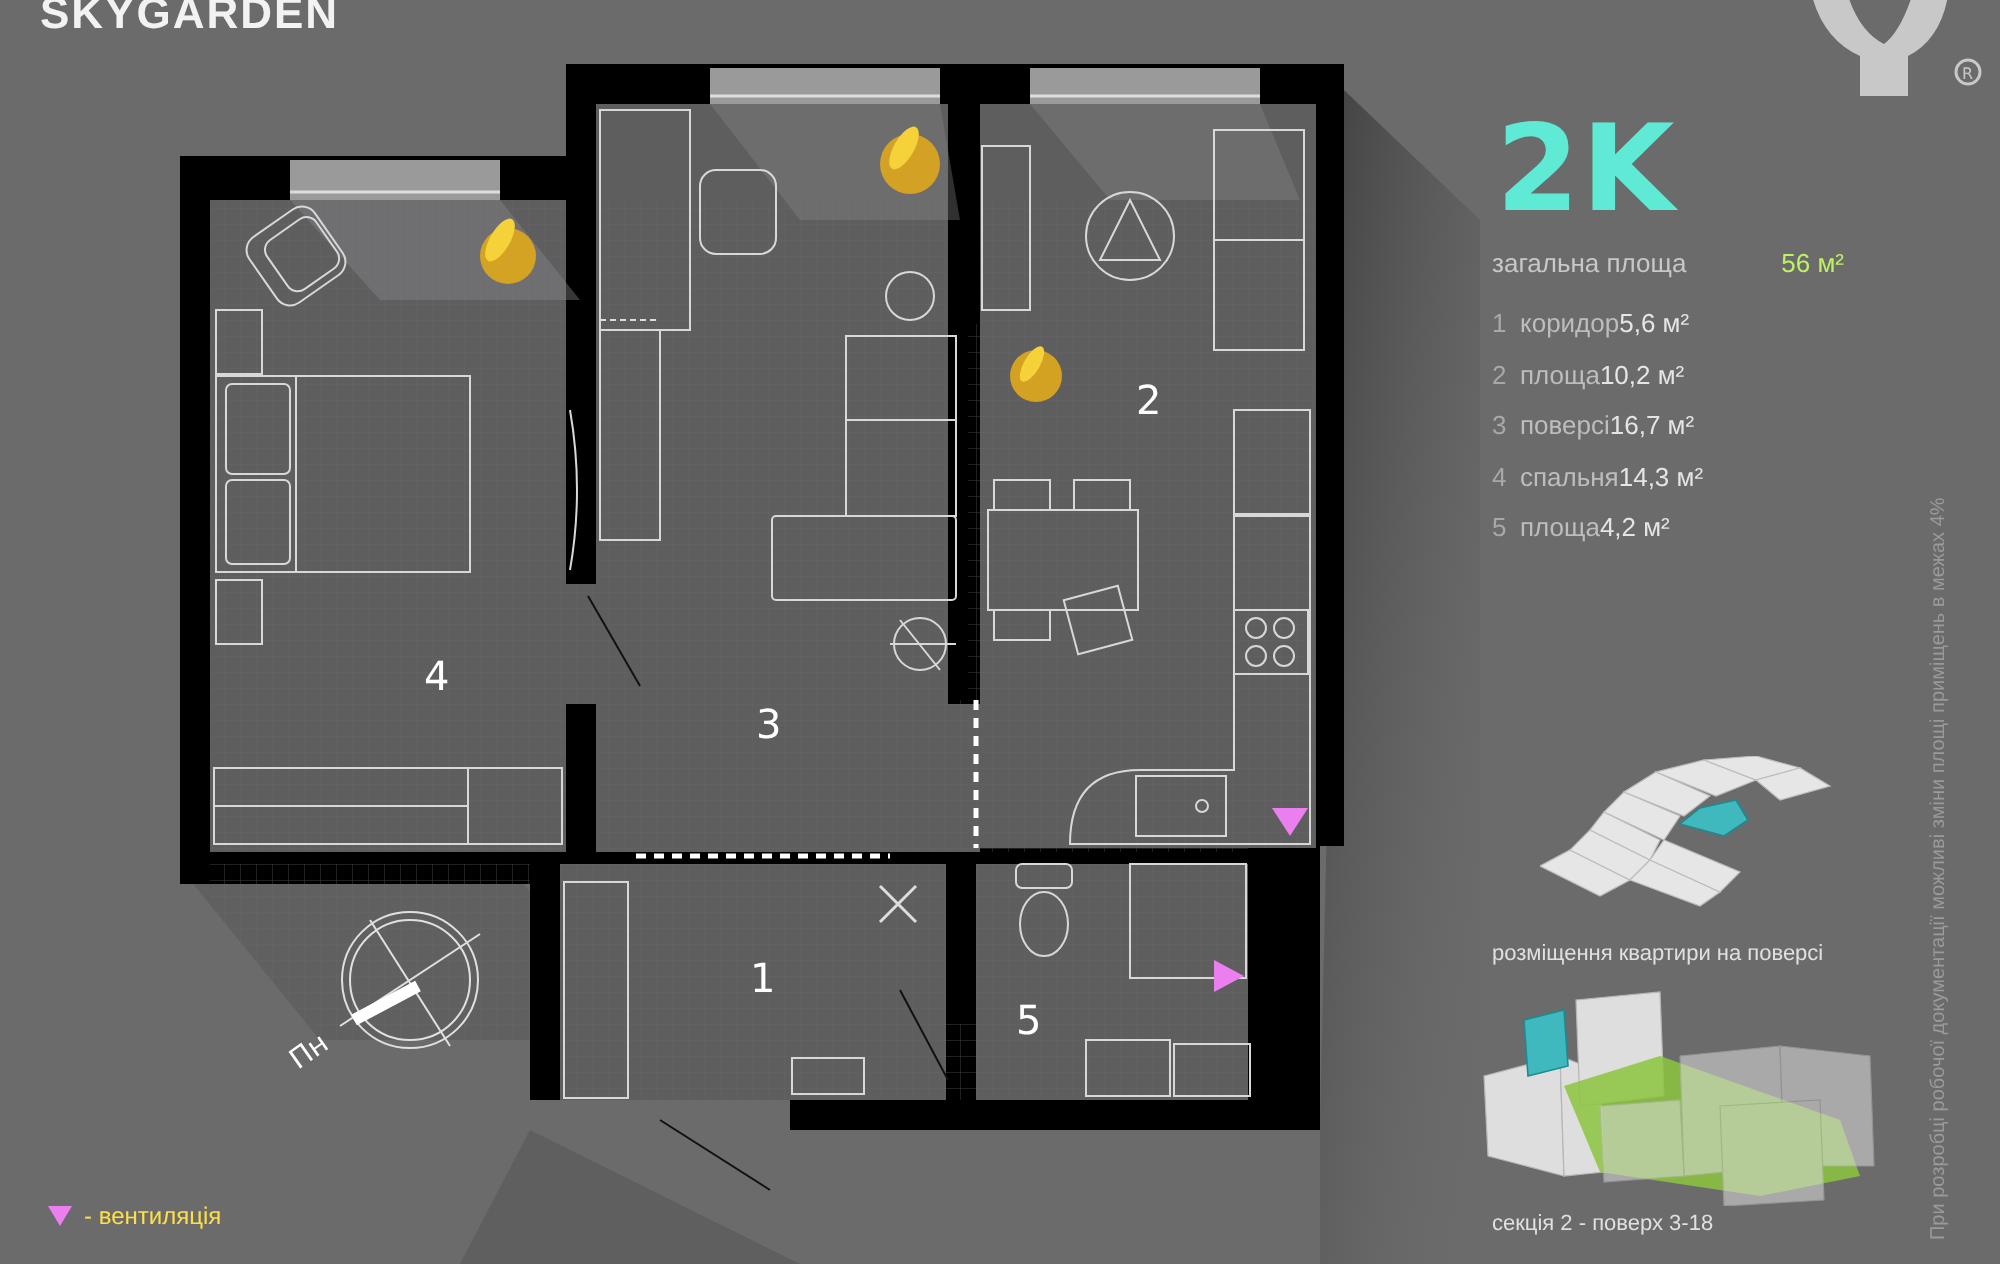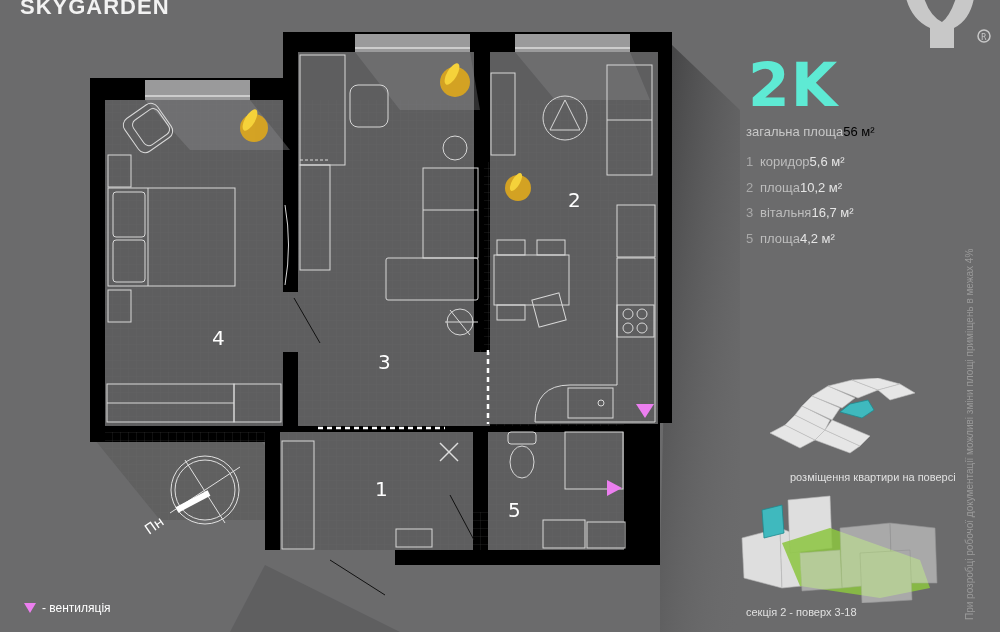--- a/index.html
+++ b/index.html
@@ -22,24 +22,24 @@
     position: absolute; font-size: 20px; color: #ffffff;
     font-family: "DejaVu Sans", sans-serif;
   }
   .type-title {
     position: absolute; left: 748px; top: 50px;
     font-size: 60px; font-weight: bold; color: #5eead4; letter-spacing: 1px;
     font-family: "DejaVu Sans", sans-serif;
   }
   .areas { position: absolute; left: 746px; top: 124px; width: 176px; }
   .area-total {
-    display: flex; 
+    display: flex; justify-content: space-between;
     font-size: 13px; color: #c8c8c8; margin-bottom: 10px;
   }
-  .area-total .v { color: #000000; }
+  .area-total .v { color: #bef264; }
   .area-row {
     display: flex; justify-content: flex-start;
     font-size: 13px; color: #bdbdbd; height: 25.5px; line-height: 25.5px;
   }
   .area-row .n { display: inline-block; width: 14px; color: #a8a8a8; }
   .area-row .v { color: #e5e5e5; }
   .mini-plan { position: absolute; left: 770px; top: 378px; width: 150px; height: 78px; }
   .caption {
     position: absolute; font-size: 11px; color: #e0e0e0;
   }
@@ -48,21 +48,21 @@
     position: absolute; left: 964px; top: 620px;
     transform-origin: 0 0; transform: rotate(-90deg);
     font-size: 10px; color: #9a9a9a; white-space: nowrap; width: 420px;
   }
   .legend { position: absolute; left: 24px; top: 601px; display: flex; align-items: center; }
   .legend .tri {
     width: 0; height: 0;
     border-left: 6px solid transparent; border-right: 6px solid transparent;
     border-top: 10px solid #ec7ff0; margin-right: 6px;
   }
-  .legend span { font-size: 12px; color: #ffffff; }
+  .legend span { font-size: 12px; color: #fde047; }
   .compass { position: absolute; left: 135px; top: 445px; width: 120px; height: 95px; }
 </style>
 </head>
 <body>
 
 <div class="brand">SKYGARDEN</div>
 
 <svg class="logo" viewBox="0 0 90 50">
   <path d="M2,0 L20,0 Q26,18 38,24 L38,50 L26,50 L26,30 Q8,22 2,0 Z" fill="#c8c8c8"></path>
   <path d="M70,0 L52,0 Q46,18 38,24 L38,50 L50,50 L50,30 Q66,22 70,0 Z" fill="#c8c8c8"></path>
@@ -250,22 +250,26 @@
   </div>
   <div class="area-row">
     <span><span class="n">1</span><span>коридор</span></span>
     <span class="v">5,6 м²</span>
   </div>
   <div class="area-row">
     <span><span class="n">2</span><span>площа</span></span>
     <span class="v">10,2 м²</span>
   </div>
   <div class="area-row">
-    <span><span class="n">3</span><span>вітальня</span></span>
+    <span><span class="n">3</span><span>поверсі</span></span>
     <span class="v">16,7 м²</span>
+  </div>
+  <div class="area-row">
+    <span><span class="n">4</span><span>спальня</span></span>
+    <span class="v">14,3 м²</span>
   </div>
   <div class="area-row">
     <span><span class="n">5</span><span>площа</span></span>
     <span class="v">4,2 м²</span>
   </div>
 </div>
 
 <svg class="mini-plan" viewBox="0 0 150 78">
   <g fill="#e6e6e6" stroke="#bdbdbd" stroke-width="0.6">
     <polygon points="0,55 30,70 45,62 15,47"></polygon>
@@ -274,21 +278,21 @@
     <polygon points="32,28 62,42 70,30 42,18"></polygon>
     <polygon points="42,18 72,30 85,20 58,8"></polygon>
     <polygon points="58,8 88,20 108,12 82,2"></polygon>
     <polygon points="82,2 108,12 130,6 108,0"></polygon>
     <polygon points="45,62 80,75 90,68 55,52"></polygon>
     <polygon points="55,52 90,68 100,58 62,42"></polygon>
     <polygon points="108,12 130,6 145,15 120,22"></polygon>
   </g>
   <polygon points="70,34 92,40 104,32 98,22 80,26" fill="#3fb9be" stroke="#1e8a8f" stroke-width="0.8"></polygon>
 </svg>
-<div class="caption" style="left:746px;top:471px;margin-left:44px;">розміщення квартири на поверсі</div>
+<div class="caption" style="left:746px;top:471px;">розміщення квартири на поверсі</div>
 
 <svg class="building" viewBox="0 0 205 115">
   <g fill="#e8e8e8" stroke="#bdbdbd" stroke-width="0.6" opacity="0.92">
     <polygon points="2,50 40,40 42,100 4,90"></polygon>
     <polygon points="40,40 60,48 62,98 42,100"></polygon>
     <polygon points="48,12 90,8 92,60 50,65"></polygon>
   </g>
   <polygon points="42,55 90,40 180,72 190,100 140,110 60,98" fill="#8cc63f" opacity="0.85"></polygon>
   <g fill="#dcdcdc" stroke="#b5b5b5" stroke-width="0.6" opacity="0.55">
     <polygon points="100,40 150,35 152,95 102,100"></polygon>

